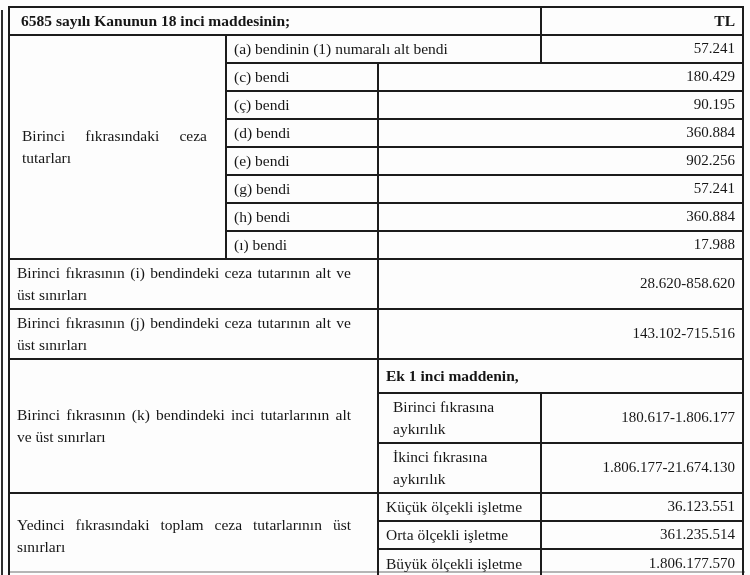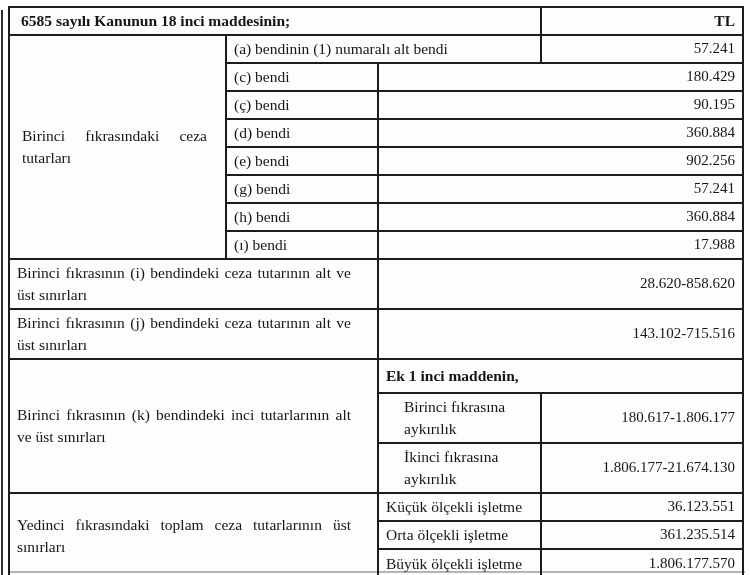--- a/index.html
+++ b/index.html
@@ -63,21 +63,21 @@
     text-align: justify;
     padding-left: 12px;
     padding-right: 18px;
   }
   .range-label {
     text-align: justify;
     padding-left: 7px;
     padding-right: 26px;
   }
   .sub-label {
-    padding-left: 25px;
+    padding-left: 14px;
     padding-right: 30px; 
   }
   .plain-label { padding-left: 7px; }
 </style>
 </head>
 <body>
 
 <div class="page-edge"></div>
 <div class="bottom-shadow"></div>
 

